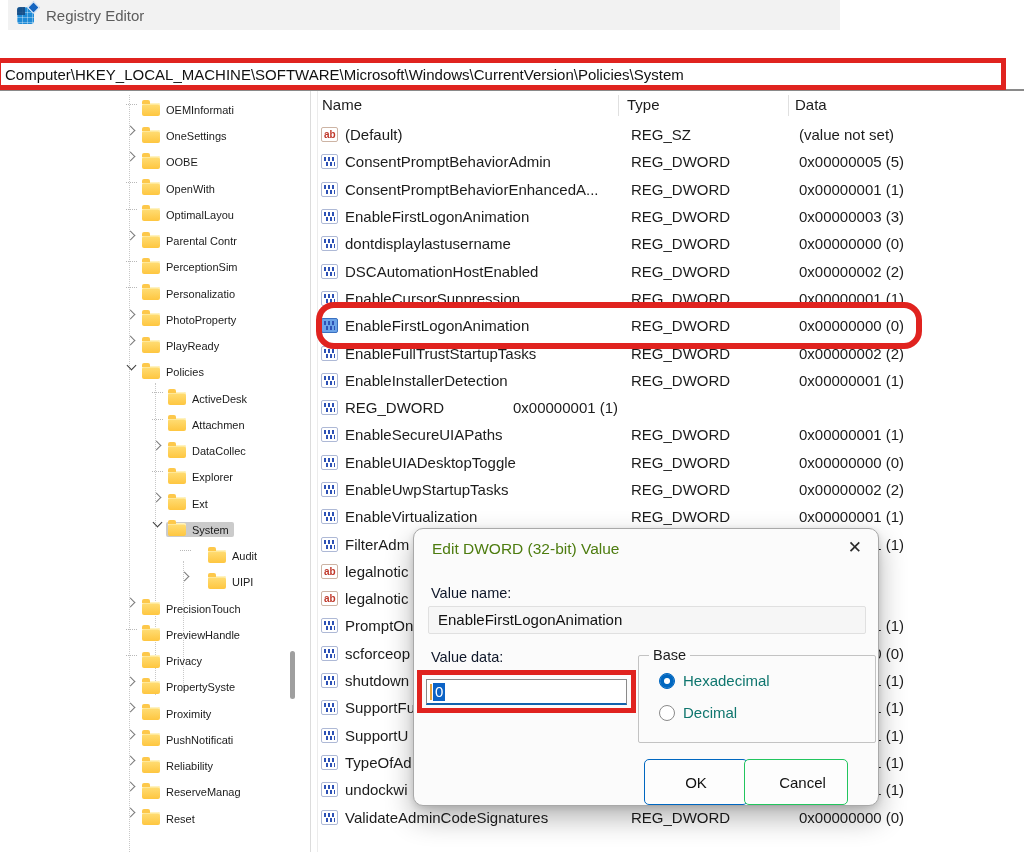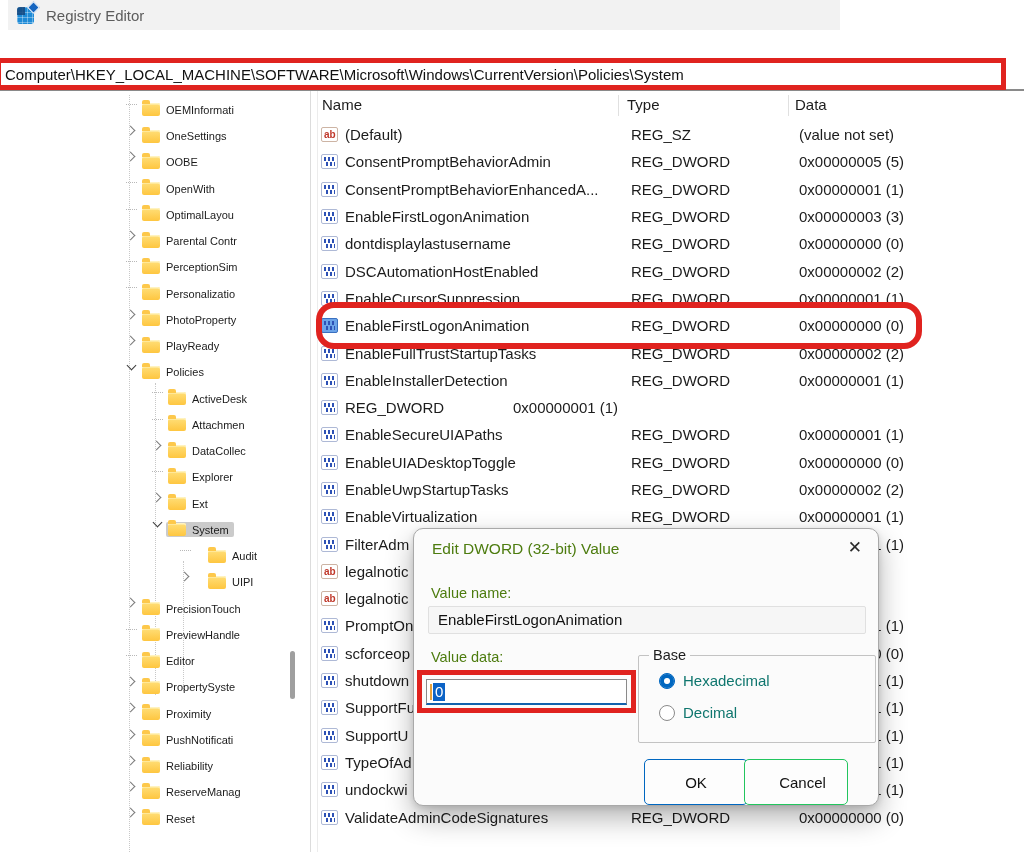--- a/index.html
+++ b/index.html
@@ -83,21 +83,21 @@
   .anno { position:absolute; border:5px solid #e0231f; pointer-events:none; }
   .anno-address { left:-4px; top:58px; width:1010px; height:32px; z-index:30; }
   .anno-row { left:316px; top:302px; width:606px; height:47px; border-width:6px; border-radius:18px; z-index:25; }
 
   
   .dialog { position:absolute; left:413px; top:528px; width:466px; height:278px; background:#fbfbfb;
     border:1px solid #a9a9a9; border-radius:10px; z-index:40;
     box-shadow:0 12px 28px rgba(0,0,0,.30), 0 2px 6px rgba(0,0,0,.12); font-size:15px; }
   .dlg-title { position:absolute; left:18px; top:11px; font-size:15.5px; color:#4d7c0f; }
   .dlg-close { position:absolute; right:16px; top:8px; font-size:17px; color:#2b2b2b; line-height:22px; }
-  .dlg-label { position:absolute; font-size:14.5px; color:#4d7c0f; }
+  .dlg-label { position:absolute; font-size:14.5px; color:#0f172a; }
   .lbl-vname { left:17px; top:56px; }
   .lbl-vdata { left:17px; top:120px; }
   .inp-vname { position:absolute; left:14px; top:77px; width:438px; height:28px; background:#f6f6f6;
     border:1px solid #e0e0e0; border-radius:2px; line-height:26px; padding-left:9px; color:#111; }
   .anno-vdata { position:absolute; left:3px; top:141px; width:219px; height:43px; border:5px solid #e0231f; z-index:5; }
   .inp-vdata { position:absolute; left:12px; top:150px; width:201px; height:26px; background:#ffffff;
     border:1px solid #8a8a8a; border-bottom:2px solid #1262ad; display:flex; align-items:center; padding-left:3px; }
   .caret { width:2px; height:16px; background:#e8a33d; margin-right:1px; }
   .seltext { background:#0c63c6; color:#ffffff; padding:0 2px; line-height:18px; }
 
@@ -288,21 +288,21 @@
         <span class="chev"></span>
         <span class="tsel">
           <span class="folder"></span>
           <span class="tlabel">PreviewHandle</span>
         </span>
       </div>
       <div class="trow lv0 exp-none">
         <span class="chev"></span>
         <span class="tsel">
           <span class="folder"></span>
-          <span class="tlabel">Editor</span>
+          <span class="tlabel">Privacy</span>
         </span>
       </div>
       <div class="trow lv0 exp-collapsed">
         <span class="chev"></span>
         <span class="tsel">
           <span class="folder"></span>
           <span class="tlabel">PropertySyste</span>
         </span>
       </div>
       <div class="trow lv0 exp-collapsed">

